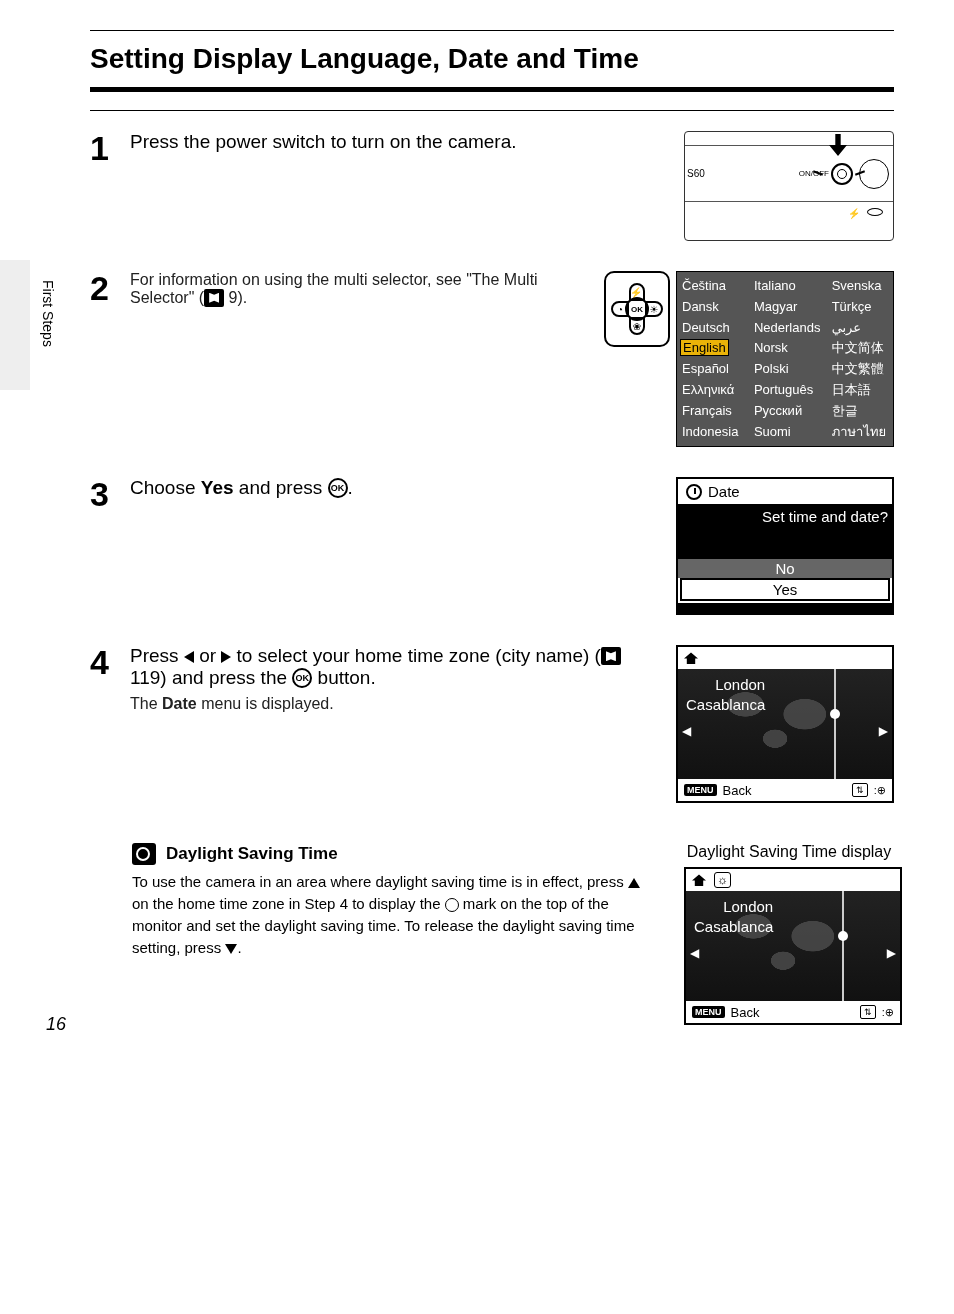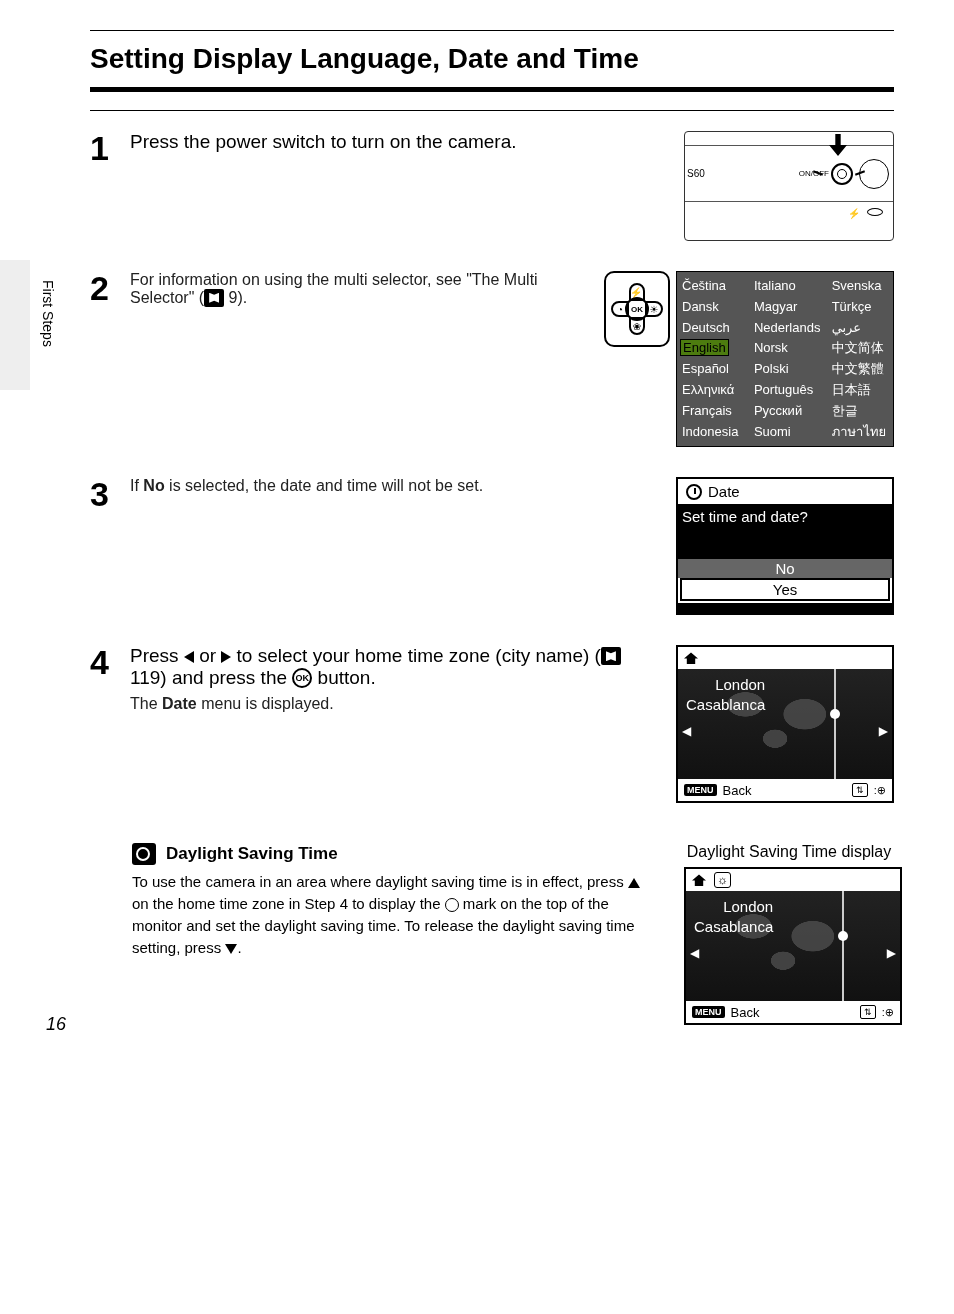--- a/index.html
+++ b/index.html
@@ -51,29 +51,29 @@
   .cross .left { top: 18px; left: 0; width: 18px; height: 16px; border-radius: 8px 0 0 8px; }
   .cross .right2 { top: 18px; right: 0; width: 18px; height: 16px; border-radius: 0 8px 8px 0; }
   .cross .ctr { position: absolute; left: 14px; top: 14px; width: 24px; height: 24px; border: 2px solid #000; border-radius: 50%; display: flex; align-items: center; justify-content: center; font-size: 8px; font-weight: 700; }
 
   
   .lang { width: 218px; border: 1px solid #000; background: #555; color: #fff; font-size: 13px; line-height: 1.6; padding: 4px 5px; }
   .lang .row { display: flex; }
   .lang .c1 { width: 74px; }
   .lang .c2 { width: 80px; }
   .lang .c3 { width: 58px; }
-  .lang .sel { background: #4d7c0f; color: #000; border: 1px solid #000; padding: 0 2px; margin: 0 2px 0 -2px; }
+  .lang .sel { background: #eab308; color: #000; border: 1px solid #000; padding: 0 2px; margin: 0 2px 0 -2px; }
 
   
   .dscreen { width: 218px; border: 2px solid #000; background: #fff; }
   .dscreen .black { background: #000; color: #fff; }
   .dscreen .title { display: flex; align-items: center; gap: 6px; padding: 4px 8px; font-size: 15px; }
   .clock { width: 16px; height: 16px; border: 2px solid #000; border-radius: 50%; position: relative; }
   .clock::after { content: ""; position: absolute; left: 6px; top: 2px; width: 2px; height: 6px; background: #000; }
-  .dscreen .q { text-align: left; padding: 4px; font-size: 15px; }
+  .dscreen .q { text-align: right; padding: 4px; font-size: 15px; }
   .dscreen .spacer { height: 30px; background: #000; }
   .dscreen .opt { text-align: center; font-size: 15px; padding: 1px; }
   .dscreen .no { background: #666; color: #fff; }
   .dscreen .yes { background: #fff; color: #000; border: 2px solid #000; margin: 0 2px 2px; }
 
   
   .tz { width: 218px; border: 2px solid #000; background: #000; color: #fff; position: relative; }
   .tz .top { height: 22px; background: #fff; display: flex; align-items: center; padding: 0 6px; gap: 8px; }
   .home { width: 14px; height: 12px; background: #000; clip-path: polygon(50% 0, 100% 50%, 80% 50%, 80% 100%, 20% 100%, 20% 50%, 0 50%); }
   .dst { font-size: 12px; color: #000; border: 1px solid #000; border-radius: 3px; padding: 0 2px; }
@@ -205,22 +205,22 @@
               <span class="c2">Suomi</span>
               <span class="c3">ภาษาไทย</span>
             </div>
         </div>
       </div>
     </div>
 
     <div class="step">
       <div class="num">3</div>
       <div class="content">
-        <p class="body">
-          <span>If </span><b>No</b><span> is selected, the date and time will not be set.</span>
+        <p class="heading">
+          <span>Choose </span><b>Yes</b><span> and press </span><span class="ok-icon">OK</span><span>.</span>
         </p>
       </div>
       <div class="right">
         <div class="dscreen">
           <div class="title">
               <span class="clock"></span>
               <span>Date</span>
             </div>
           <div class="black q">Set time and date?</div>
           <div class="spacer"></div>

